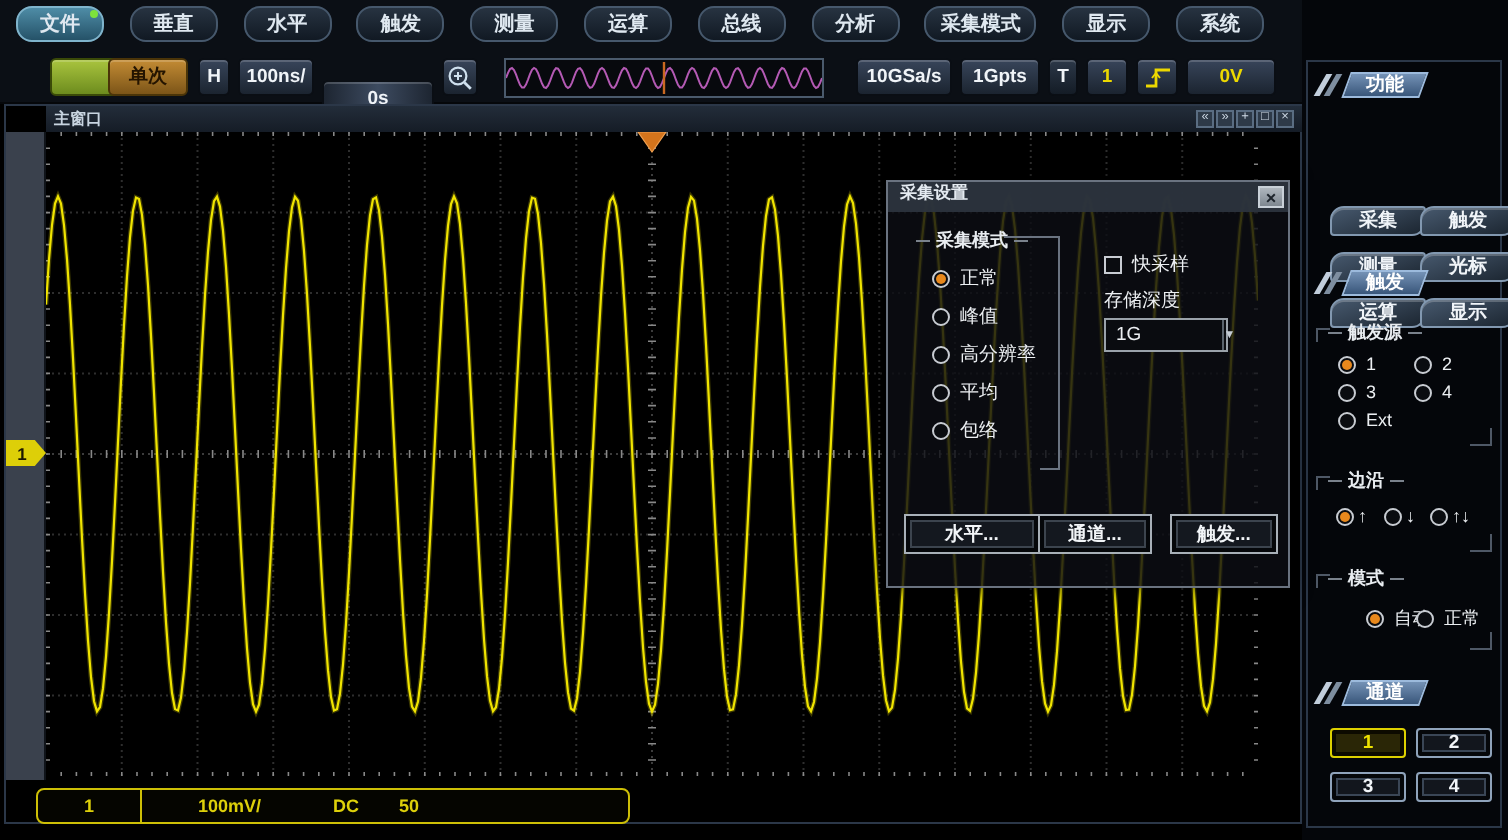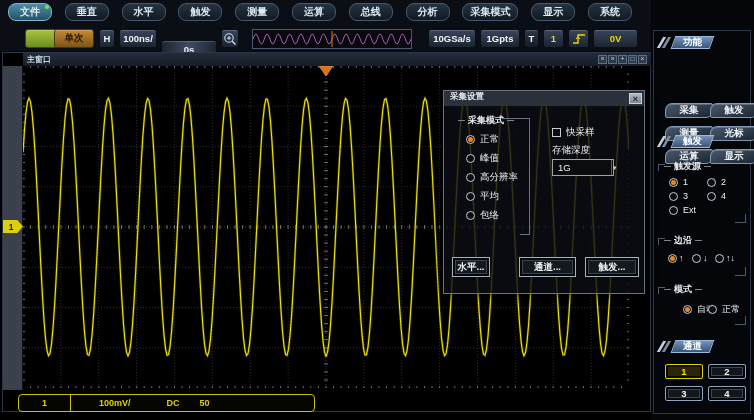--- a/index.html
+++ b/index.html
@@ -247,21 +247,21 @@
         <span>快采样</span>
       </div>
     <div class="optrow" style="left:108px;top:53px;">
       <span>存储深度</span>
       </div>
     <div class="dropdown">
       <span class="dval">1G</span>
       <span class="darr">▼</span>
     </div>
 
-    <div class="dbtn" style="left:8px;width:38px;">水平...</div>
+    <div class="dbtn" style="left:8px;width:68px;">水平...</div>
     <div class="dbtn" style="left:75px;width:57px;">通道...</div>
     <div class="dbtn" style="left:141px;width:54px;">触发...</div>
   </div>
 
   <div class="sidebar">
     <div class="panel"></div>
 
     <div class="banner" style="left:9px;top:36px;">
       <span class="slash"></span>
         <span class="slash s2"></span>

